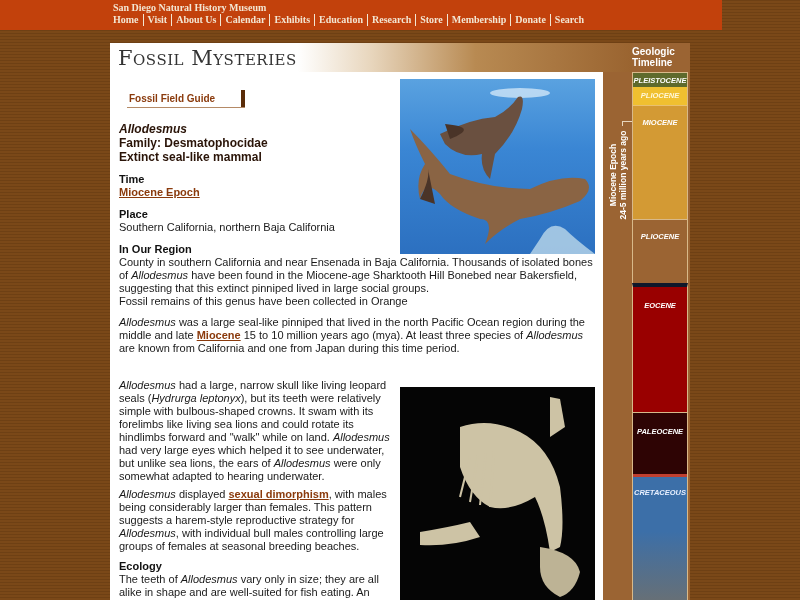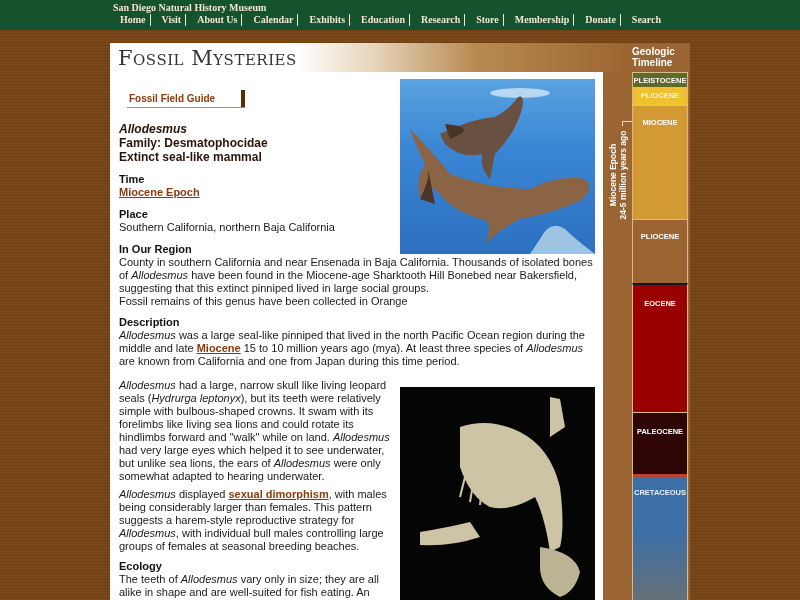--- a/index.html
+++ b/index.html
@@ -2,32 +2,32 @@
 <html><head>
 <meta charset="utf-8">
 <style>
   html, body { margin:0; padding:0; }
   body {
     width:800px; height:600px; overflow:hidden; position:relative;
     background: repeating-linear-gradient(0deg, #7a4818 0px, #7a4818 2px, #6e4014 2px, #6e4014 3px);
     font-family: "Liberation Sans", sans-serif;
   }
   .topbar {
-    position:absolute; left:0; top:0; width:800px; height:30px;
-    background:#14532d;
+    position:absolute; left:0; top:0; width:722px; height:30px;
+    background:#c2410c;
   }
   .museum-title {
     position:absolute; left:113px; top:2px;
     font-family:"Liberation Serif", serif; font-weight:bold; font-size:10px; color:#f3e6d3;
   }
   .nav {
     position:absolute; left:112px; top:14px; display:flex; align-items:center;
     font-family:"Liberation Serif", serif; font-weight:bold; font-size:10px; color:#f3e6d3;
   }
-  .nav-item { padding:0 4px; cursor:pointer; white-space:nowrap; line-height:12px;margin-left:7px; }
+  .nav-item { padding:0 4px; cursor:pointer; white-space:nowrap; line-height:12px; }
   .nav-sep { width:1px; height:12px; background:#f3e6d3; }
   .nav-item:first-child { padding-left:1px; }
 
   .banner {
     position:absolute; left:110px; top:43px; width:522px; height:29px;
     background: linear-gradient(90deg, #ffffff 0%, #ffffff 36%, #e8d6bd 50%, #b88a52 70%, #9a6430 100%);
   }
   .banner-title {
     position:absolute; left:8px; top:3px;
     font-family:"DejaVu Serif", serif; font-size:21px; color:#333; letter-spacing:0.5px;
@@ -67,21 +67,21 @@
     position:absolute; left:603px; top:43px; width:87px; height:557px;
     background:#9b6433;
   }
   .tl-title {
     position:absolute; left:632px; top:46px; width:56px; text-align:left;
     font-weight:bold; font-size:10px; line-height:11px; color:#fff;
   }
   .epoch {
     position:absolute; left:632px; width:56px; text-align:center;
     font-weight:bold; font-size:7.5px; color:#fff; box-sizing:border-box;
-    border-left:1px solid #d8b98a; border-right:1px solid #d8b98a; cursor:pointer;
+    border-left:1px solid #d8b98a; border-right:1px solid #d8b98a; cursor:pointer;font-style:italic;
   }
   .epoch span { display:block; padding-top:4px; }
   .side-label {
     position:absolute; left:604px; top:120px; width:28px; height:110px;
   }
   .side-label .rot {
     position:absolute; left:50%; top:50%;
     transform: translate(-50%,-50%) rotate(-90deg);
     white-space:nowrap; color:#fff; font-weight:bold; font-size:8.5px; line-height:10px; text-align:center;
   }
@@ -149,21 +149,20 @@
   <div>Southern California, northern Baja California</div>
 </div>
 
 <div class="text" style="left:119px; top:243px; width:480px;">
   <div class="h">In Our Region</div>
   <div><span>County in southern California and near Ensenada in Baja California. Thousands of isolated bones of</span> <i>Allodesmus</i><span> have been found in the Miocene-age Sharktooth Hill Bonebed near Bakersfield, suggesting that this extinct pinniped lived in large social groups.</span></div>
   <div>Fossil remains of this genus have been collected in Orange</div>
 </div>
 
 <div class="text" style="left:119px; top:316px; width:480px;">
-  <div class="h">Description</div>
   <div><i>Allodesmus</i><span> was a large seal-like pinniped that lived in the north Pacific Ocean region during the middle and late </span><span class="link">Miocene</span><span> 15 to 10 million years ago (mya). At least three species of </span><i>Allodesmus</i><span> are known from California and one from Japan during this time period.</span></div>
 </div>
 
 <div class="text" style="left:119px; top:379px; width:272px;"><i>Allodesmus</i><span> had a large, narrow skull like living leopard seals (</span><i>Hydrurga leptonyx</i><span>), but its teeth were relatively simple with bulbous-shaped crowns. It swam with its forelimbs like living sea lions and could rotate its hindlimbs forward and "walk" while on land. </span><i>Allodesmus</i><span> had very large eyes which helped it to see underwater, but unlike sea lions, the ears of </span><i>Allodesmus</i><span> were only somewhat adapted to hearing underwater.</span></div>
 
 <div class="text" style="left:119px; top:488px; width:272px;"><i>Allodesmus</i><span> displayed </span><span class="link">sexual dimorphism</span><span>, with males being considerably larger than females. This pattern suggests a harem-style reproductive strategy for </span><i>Allodesmus</i><span>, with individual bull males controlling large groups of females at seasonal breeding beaches.</span></div>
 
 <div class="text" style="left:119px; top:560px; width:272px;">
   <div class="h">Ecology</div>
   <div><span>The teeth of </span><i>Allodesmus</i><span> vary only in size; they are all alike in shape and are well-suited for fish eating. An active</span></div>
@@ -214,21 +213,21 @@
   </div>
 <div class="epoch" style="top:87px; height:18px; background:#f0c030; color:#fff7d8;">
     <span>PLIOCENE</span>
   </div>
 <div class="epoch" style="top:105px; height:114px; background:#d39a34; border-top:1px solid #e8c070;">
     <span style="padding-top:12px;">MIOCENE</span>
   </div>
 <div class="epoch" style="top:219px; height:64px; background:#9b6433; border-top:1px solid #d8b98a;">
     <span style="padding-top:12px;">PLIOCENE</span>
   </div>
-<div class="epoch" style="top:283px; height:151px; background:#990000; border-top:2px solid #0f172a;">
+<div class="epoch" style="top:283px; height:151px; background:#990000; border-top:4px solid #0f172a;">
     <span style="padding-top:14px;">EOCENE</span>
   </div>
 <div class="epoch" style="top:412px; height:62px; background:#2e0404; border-top:1px solid #d8b98a;text-align:center;">
     <span style="padding-top:14px;">PALEOCENE</span>
   </div>
 <div class="epoch" style="top:474px; height:3px; background:#c04030;"></div>
 <div class="epoch" style="top:477px; height:155px; background:linear-gradient(180deg,#3c6fa8 0%,#3c6fa8 35%,#7a7060 100%); color:#e8f0ff;">
     <span style="padding-top:11px;">CRETACEOUS</span>
   </div>
 

